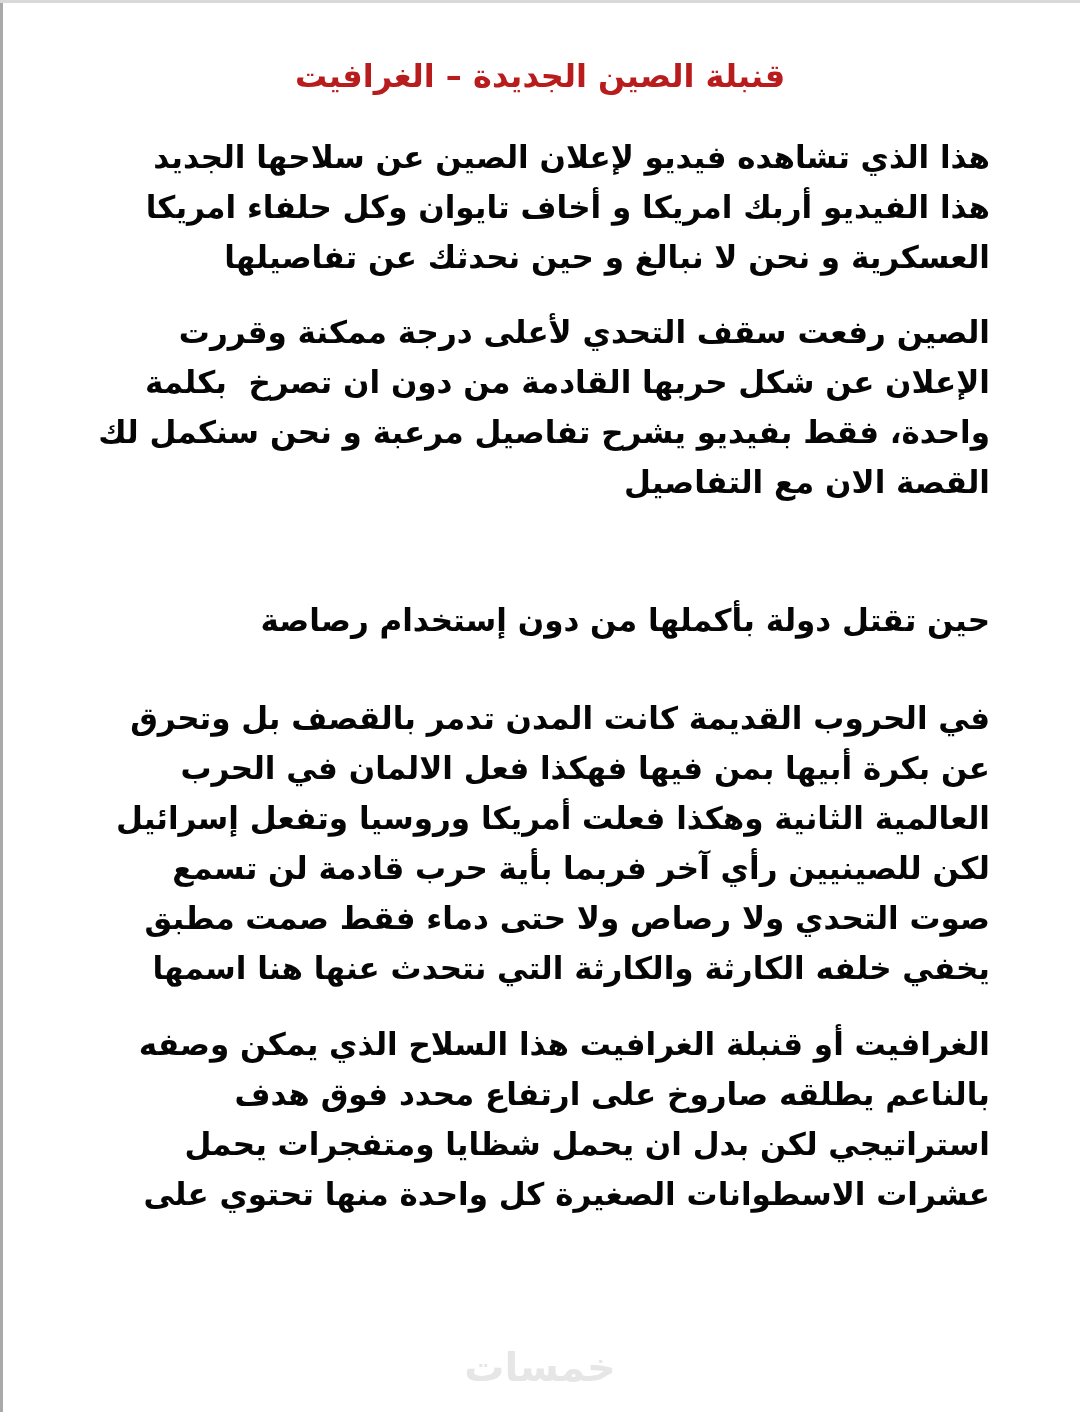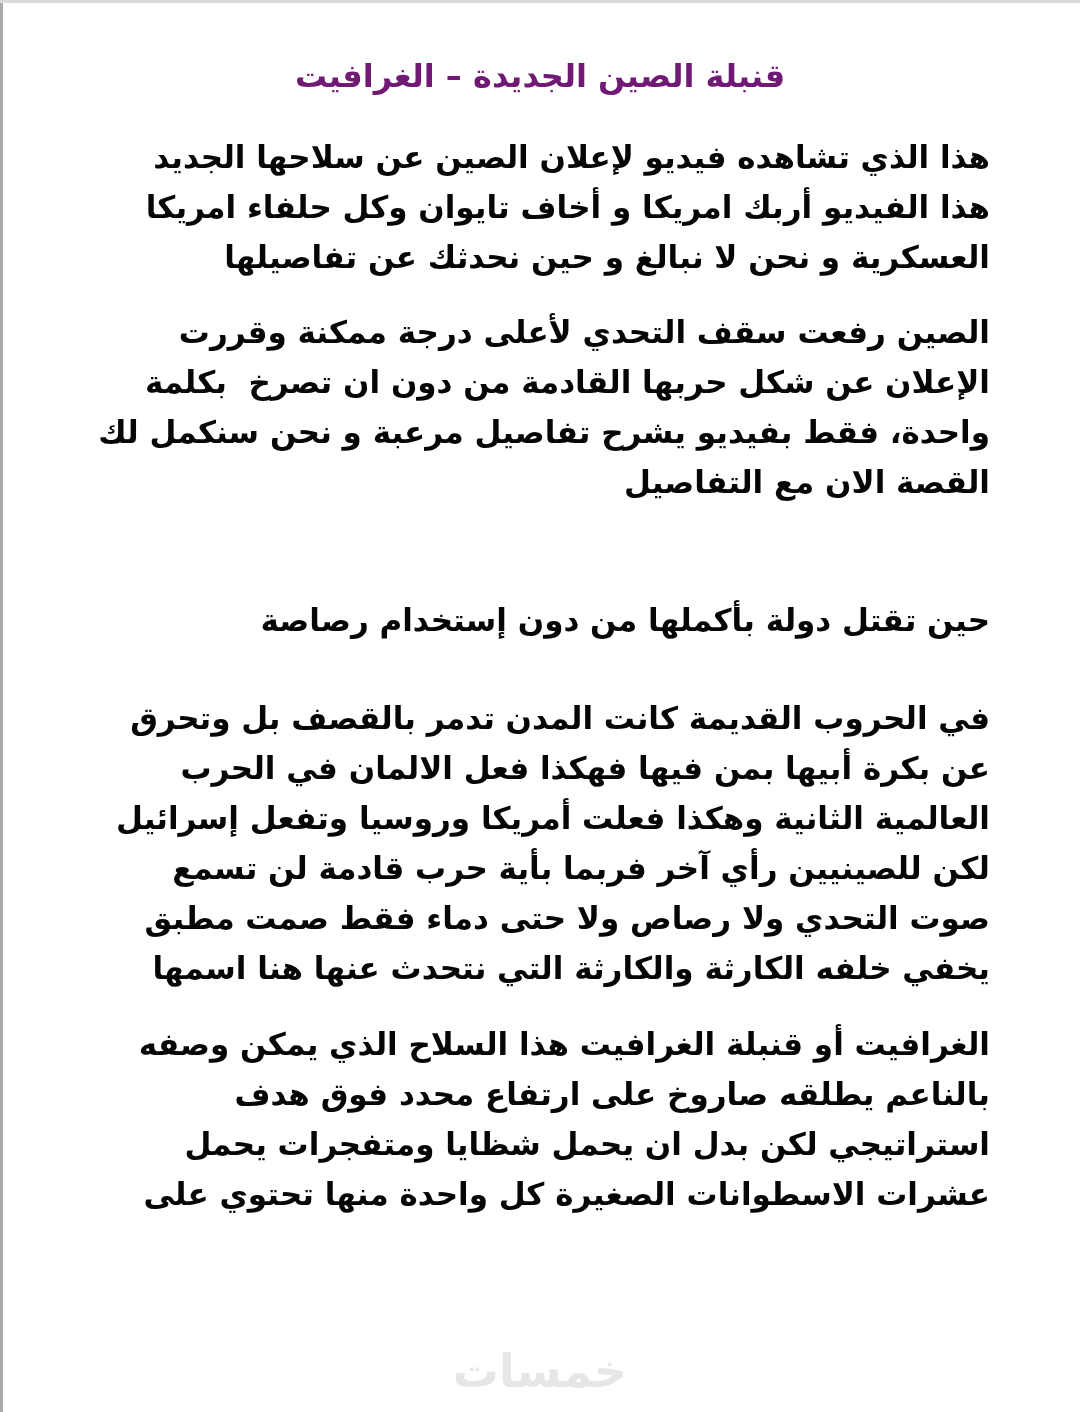--- a/index.html
+++ b/index.html
@@ -31,21 +31,21 @@
     top: 0; left: 0;
     width: 100%;
     padding: 52px 90px 0 90px;
     box-sizing: border-box;
     direction: rtl;
   }
   .doc-title {
     text-align: center;
     font-size: 32px;
     font-weight: bold;
-    color: #701a75;
+    color: #b91c1c;
     line-height: 48px;
     margin: 0 0 32px 0;
     white-space: pre-wrap;
   }
   .para {
     margin: 0;
     text-align: right;
     color: #060606;
   }
   .para .line {
@@ -56,21 +56,21 @@
   }
   .para-2 { margin-top: 25px; }
   .para-3 { margin-top: 88px; }
   .para-4 { margin-top: 48px; }
   .para-5 { margin-top: 26px; }
   .watermark {
     position: absolute;
     top: 1344px;
     left: 50%;
     transform: translateX(-50%);
-    font-size: 46px;
+    font-size: 40px;
     font-weight: bold;
     color: #e6e6e6;
     letter-spacing: 1px;
     direction: rtl;
   }
 </style>
 </head>
 <body>
 
 <div class="edge-left"></div>

